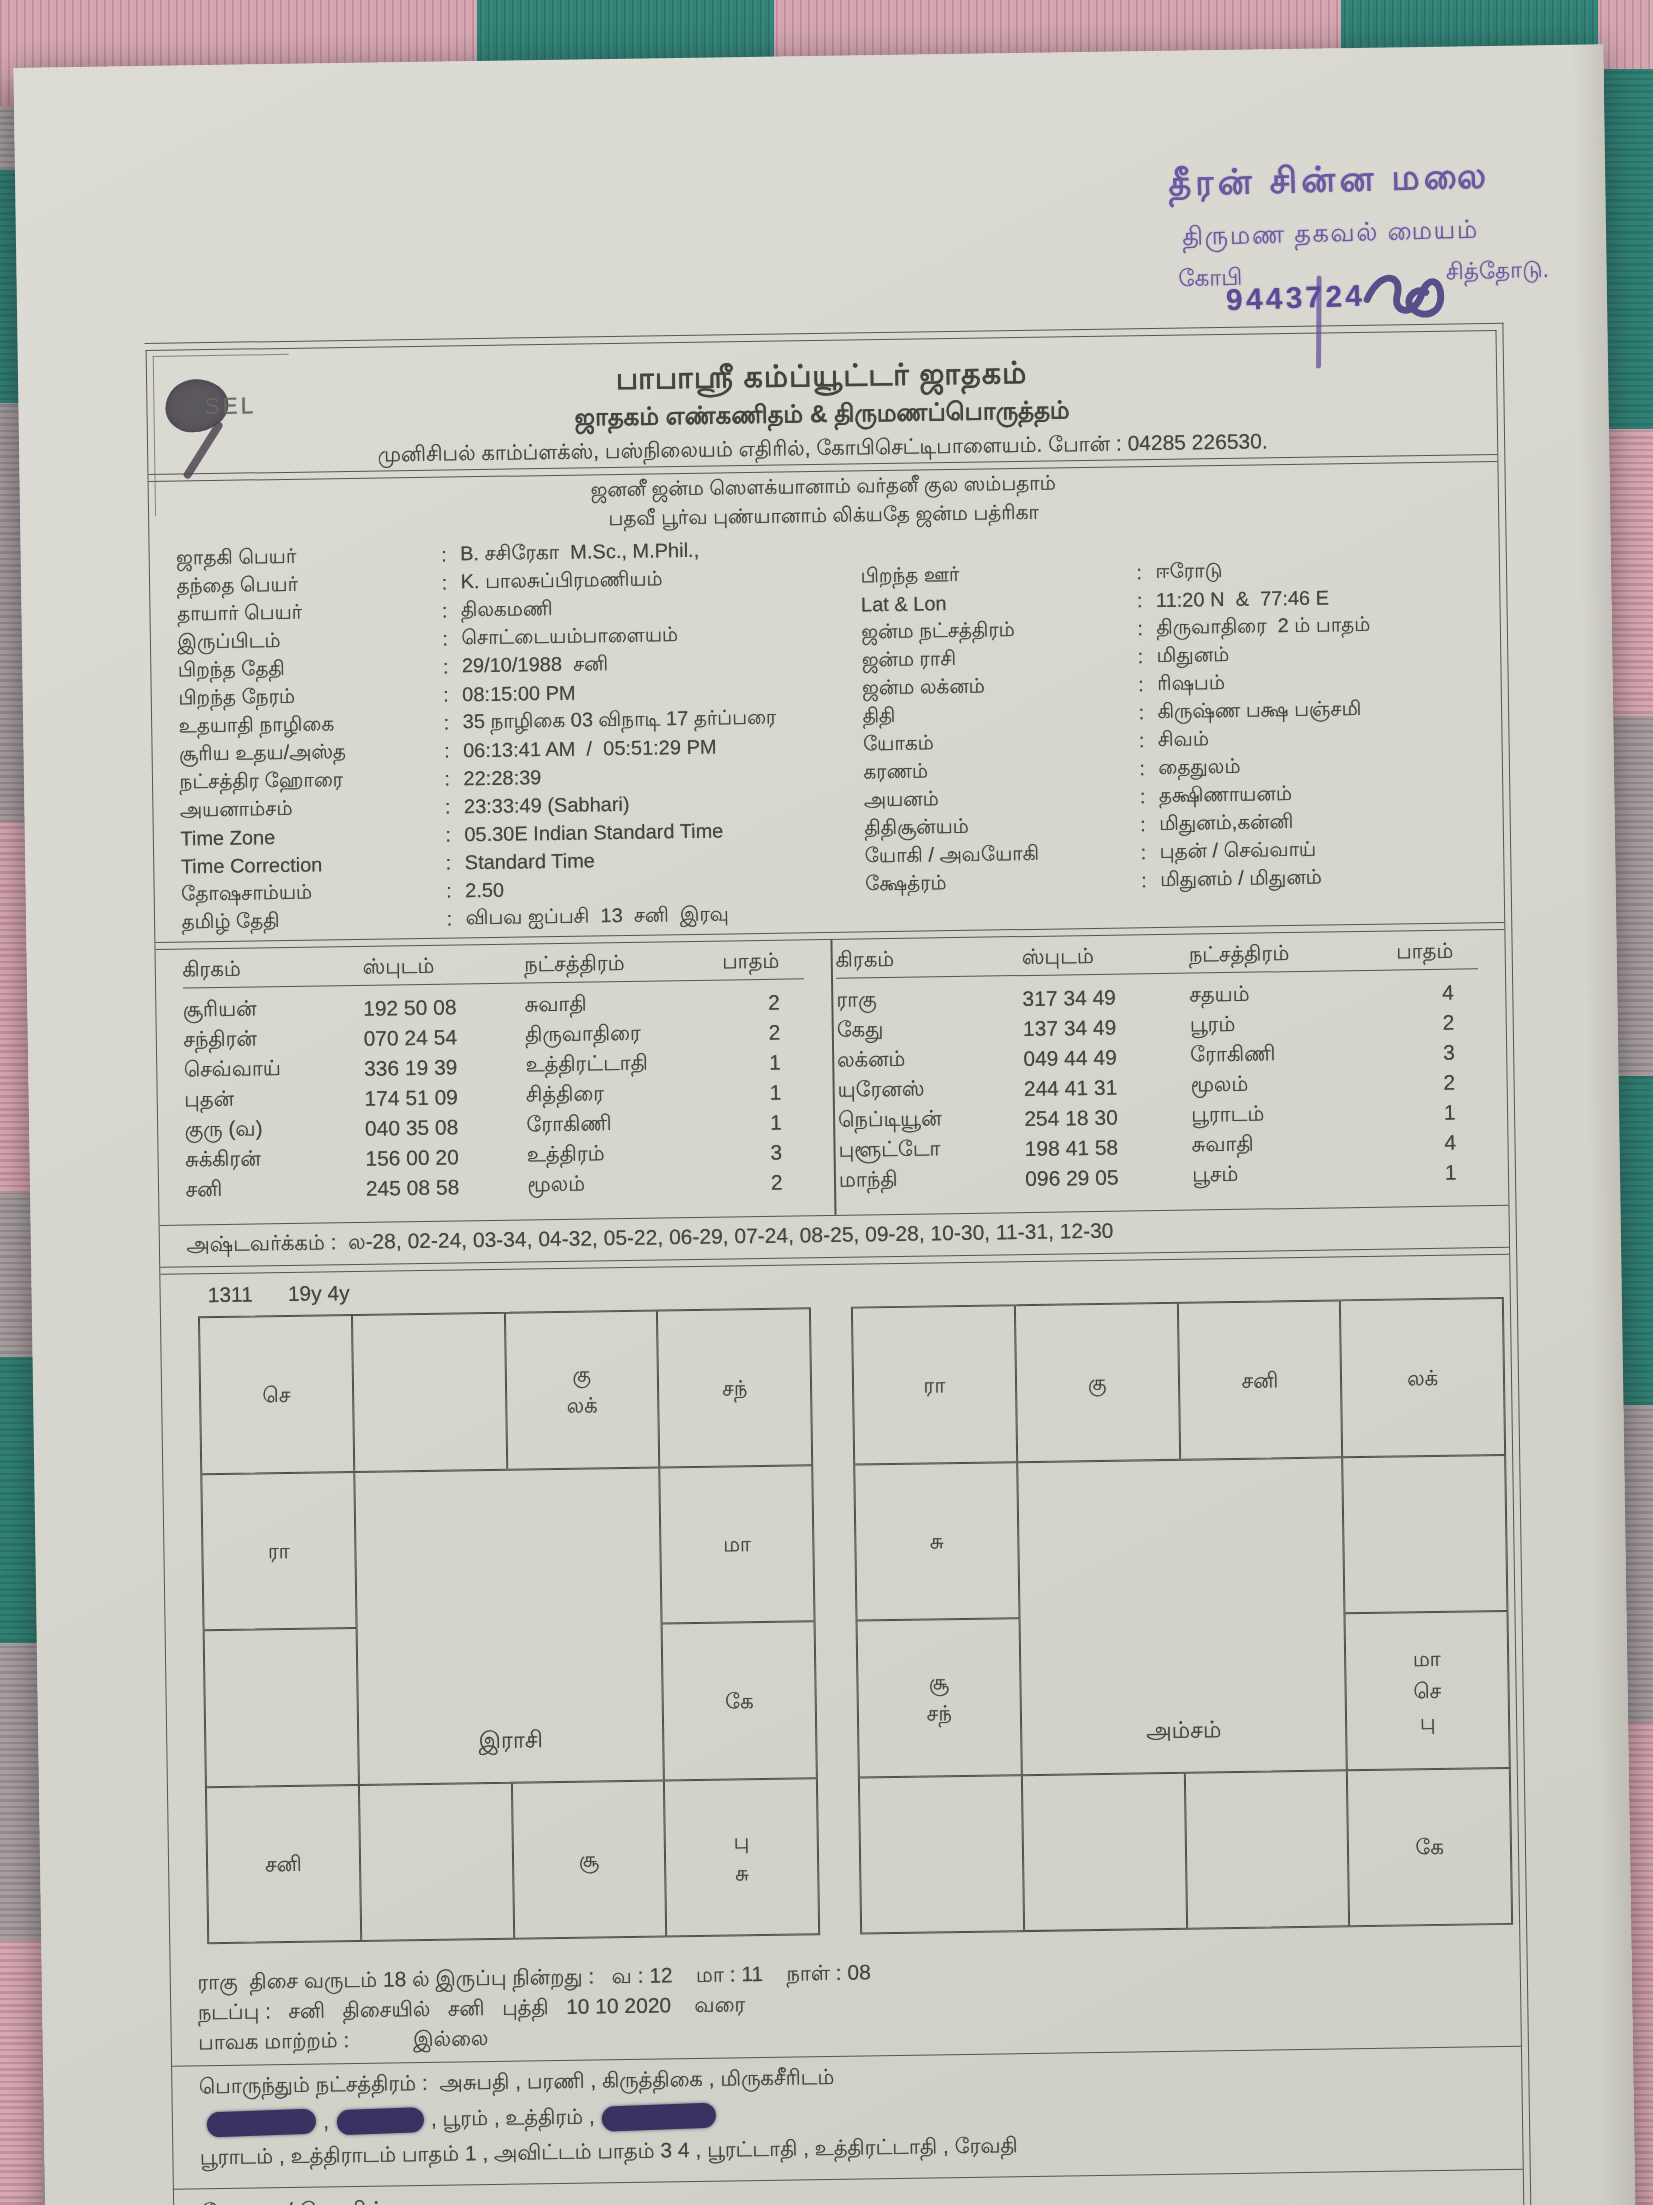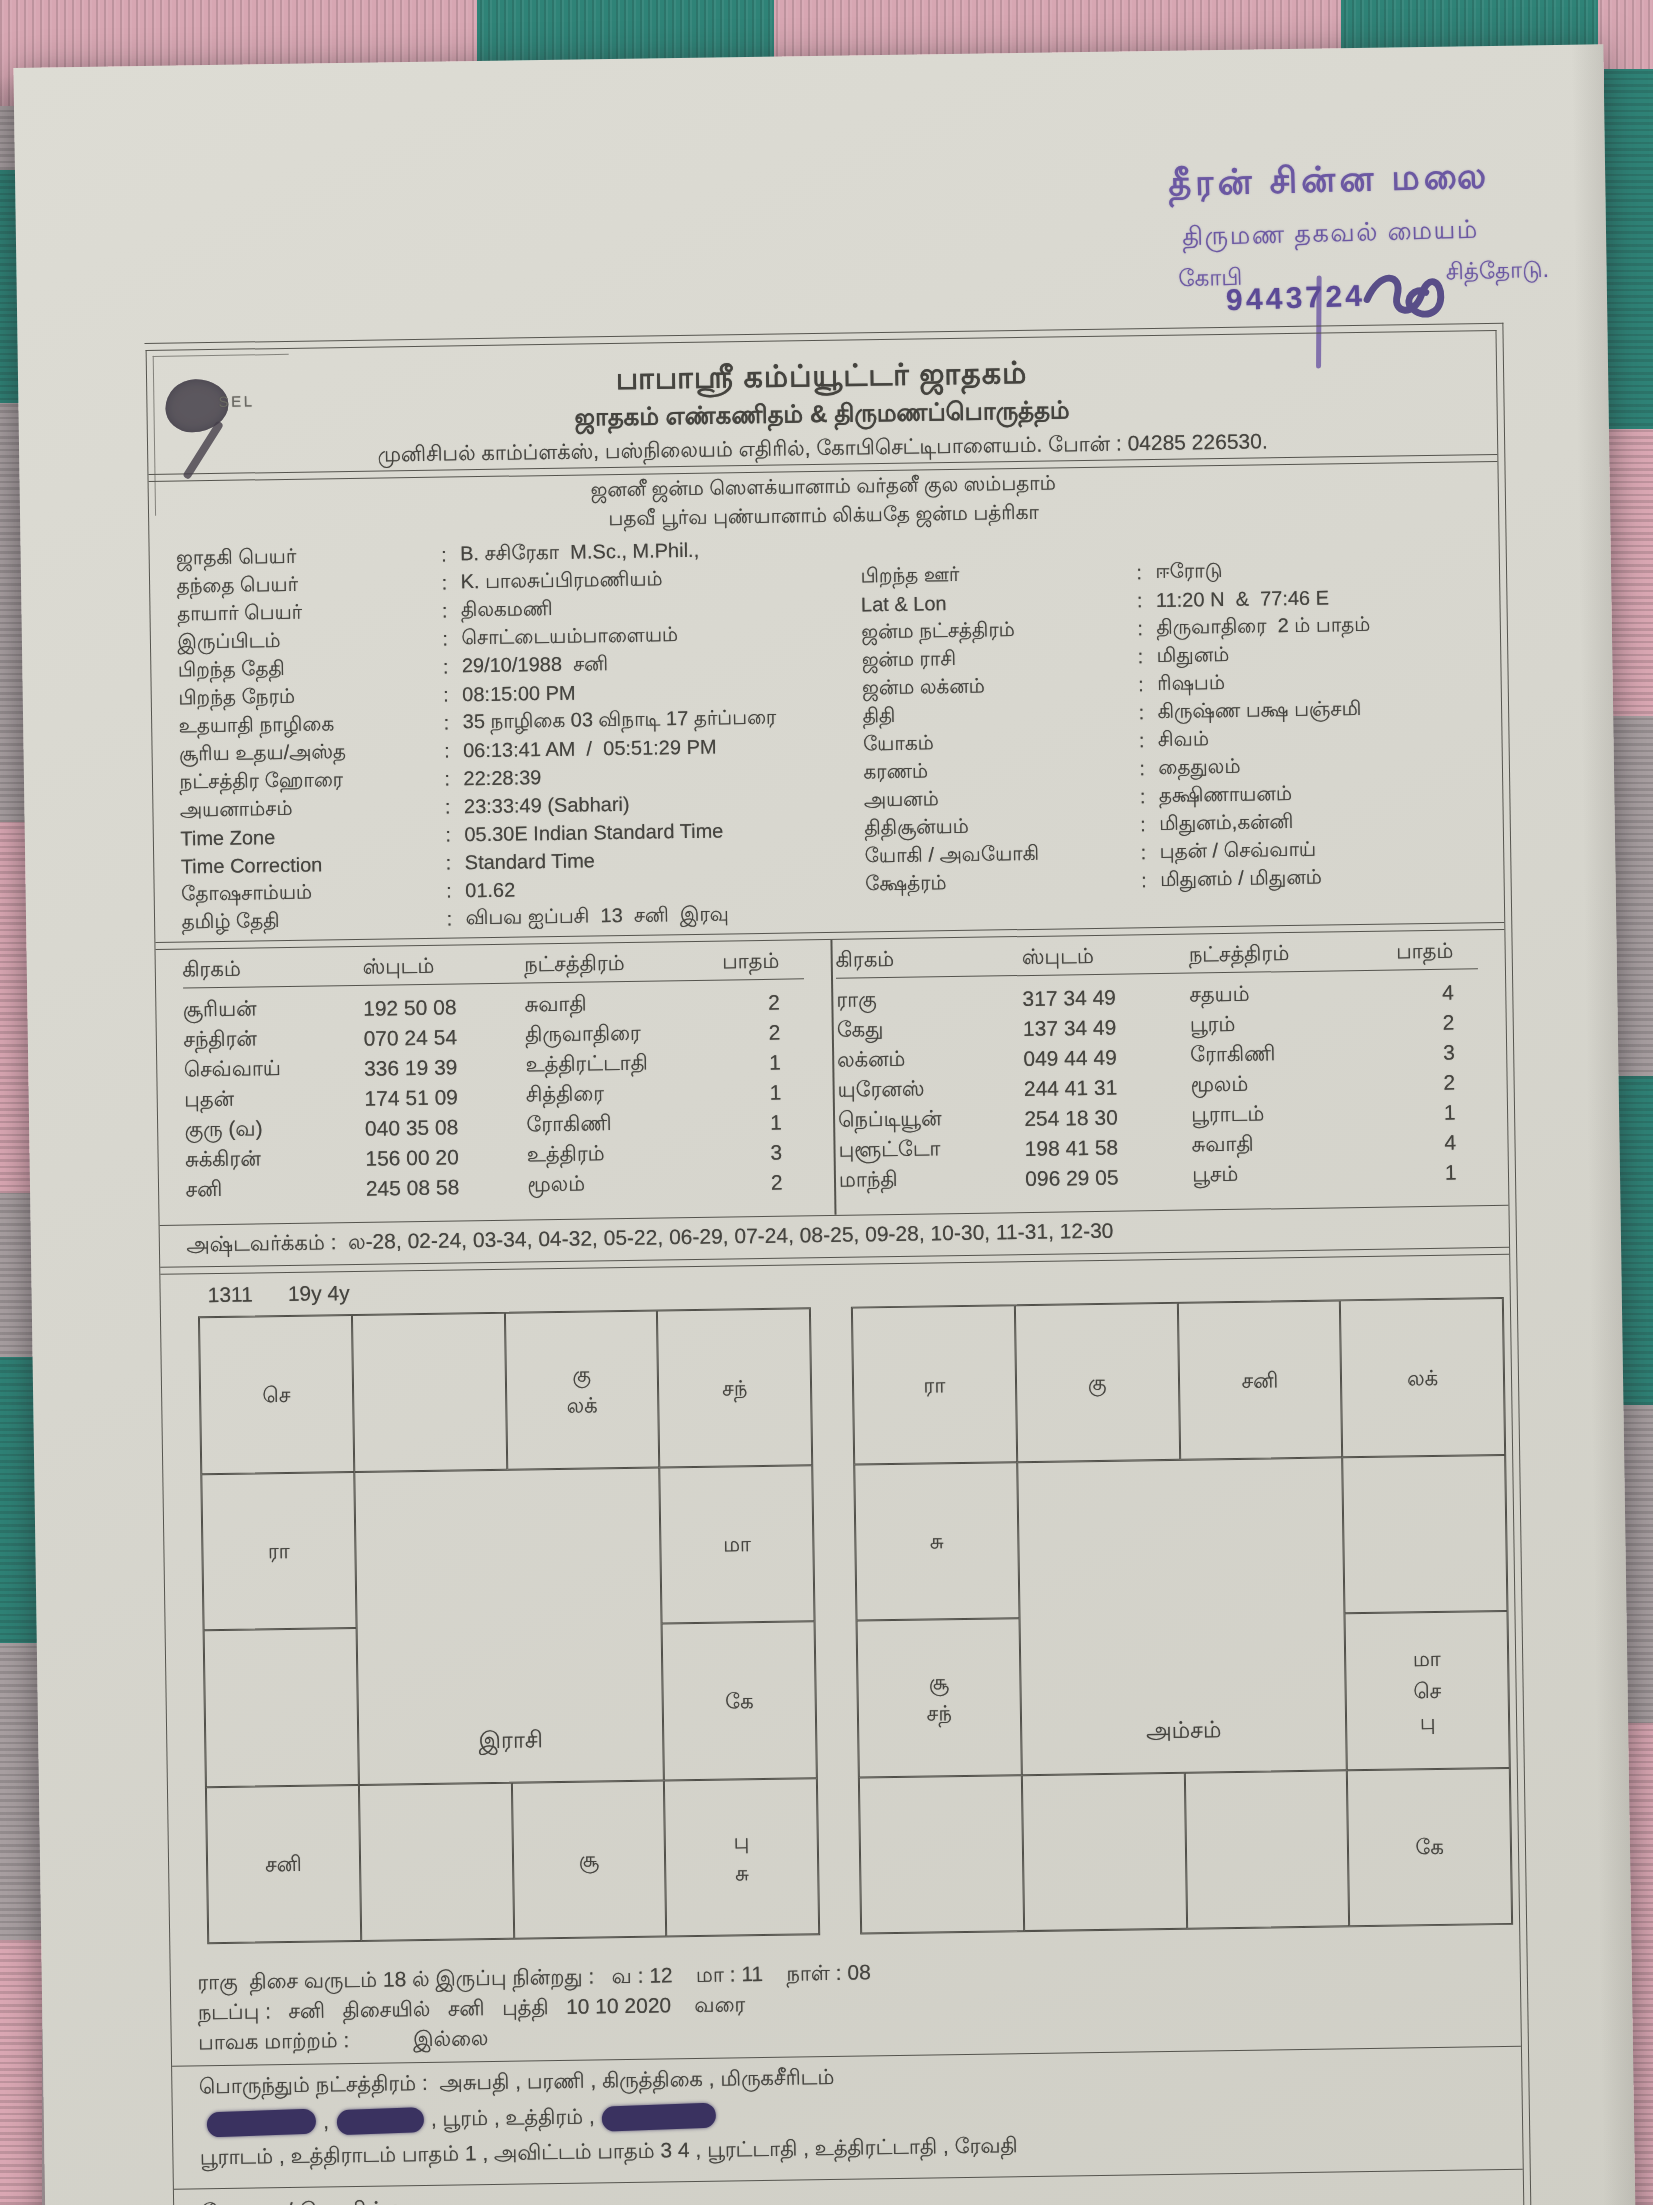--- a/index.html
+++ b/index.html
@@ -62,21 +62,21 @@
     border-top:1.6px solid #56554f;border-right:1.6px solid #56554f;pointer-events:none;
   }
   .corner{position:absolute;left:6.4px;top:5.3px;width:135px;height:159px;
     border-left:1.6px solid #5f5e58;border-top:1.6px solid #5f5e58;opacity:.7;}
   .flower{position:absolute;left:13.8px;top:25.4px;width:85px;height:111px;}
   .flower::before{content:'';position:absolute;left:4.2px;top:3.2px;width:63px;height:53px;
     background:#403b45;border-radius:48% 52% 58% 42% / 55% 48% 52% 45%;
     box-shadow:inset 0 0 10.6px #262231;opacity:.82;}
   .flower::after{content:'';position:absolute;left:37px;top:42px;width:8px;height:66px;
     background:#453f4a;transform:rotate(33deg);border-radius:4.2px;opacity:.8;}
-  .sel{position:absolute;left:71px;top:43px;font-size:15px;letter-spacing:2.7px;color:#6b6a64;}
+  .sel{position:absolute;left:57px;top:43px;font-size:23px;letter-spacing:2.7px;color:#6b6a64;}
   
   .hdr{padding-top:13.8px;text-align:center;}
   .hdr .title{font-size:30px;font-weight:bold;letter-spacing:1.1px;line-height:42px;}
   .hdr .subtitle{font-size:24.4px;font-weight:bold;line-height:34px;}
   .hdr .address{font-size:21px;line-height:33px;}
   .rule{border-top:1.6px solid #54534d;height:0;margin:0;}
   .rule.double{height:5.8px;border-bottom:1.6px solid #54534d;}
   .blessing{text-align:center;font-size:20px;line-height:29px;}
   .blessing:first-of-type{margin-top:5.3px;}
   
@@ -178,21 +178,21 @@
         <div class="drow"><span class="lab">தாயார் பெயர்</span><span class="colon">:</span><span class="val">திலகமணி</span></div>
         <div class="drow"><span class="lab">இருப்பிடம்</span><span class="colon">:</span><span class="val">சொட்டையம்பாளையம்</span></div>
         <div class="drow"><span class="lab">பிறந்த தேதி</span><span class="colon">:</span><span class="val">29/10/1988  சனி</span></div>
         <div class="drow"><span class="lab">பிறந்த நேரம்</span><span class="colon">:</span><span class="val">08:15:00 PM</span></div>
         <div class="drow"><span class="lab">உதயாதி நாழிகை</span><span class="colon">:</span><span class="val">35 நாழிகை 03 விநாடி 17 தர்ப்பரை</span></div>
         <div class="drow"><span class="lab">சூரிய உதய/அஸ்த</span><span class="colon">:</span><span class="val">06:13:41 AM  /  05:51:29 PM</span></div>
         <div class="drow"><span class="lab">நட்சத்திர ஹோரை</span><span class="colon">:</span><span class="val">22:28:39</span></div>
         <div class="drow"><span class="lab">அயனாம்சம்</span><span class="colon">:</span><span class="val">23:33:49 (Sabhari)</span></div>
         <div class="drow"><span class="lab">Time Zone</span><span class="colon">:</span><span class="val">05.30E Indian Standard Time</span></div>
         <div class="drow"><span class="lab">Time Correction</span><span class="colon">:</span><span class="val">Standard Time</span></div>
-        <div class="drow"><span class="lab">தோஷசாம்யம்</span><span class="colon">:</span><span class="val">01.62</span></div>
+        <div class="drow"><span class="lab">தோஷசாம்யம்</span><span class="colon">:</span><span class="val">2.50</span></div>
         <div class="drow"><span class="lab">தமிழ் தேதி</span><span class="colon">:</span><span class="val">விபவ ஐப்பசி  13  சனி  இரவு</span></div>
       </div>
       <div class="dcol right">
         <div class="spacer-row"></div>
         <div class="drow"><span class="lab">பிறந்த ஊர்</span><span class="colon">:</span><span class="val">ஈரோடு</span></div>
         <div class="drow"><span class="lab">Lat &amp; Lon</span><span class="colon">:</span><span class="val">11:20 N  &amp;  77:46 E</span></div>
         <div class="drow"><span class="lab">ஜன்ம நட்சத்திரம்</span><span class="colon">:</span><span class="val">திருவாதிரை  2 ம் பாதம்</span></div>
         <div class="drow"><span class="lab">ஜன்ம ராசி</span><span class="colon">:</span><span class="val">மிதுனம்</span></div>
         <div class="drow"><span class="lab">ஜன்ம லக்னம்</span><span class="colon">:</span><span class="val">ரிஷபம்</span></div>
         <div class="drow"><span class="lab">திதி</span><span class="colon">:</span><span class="val">கிருஷ்ண பக்ஷ பஞ்சமி</span></div>

